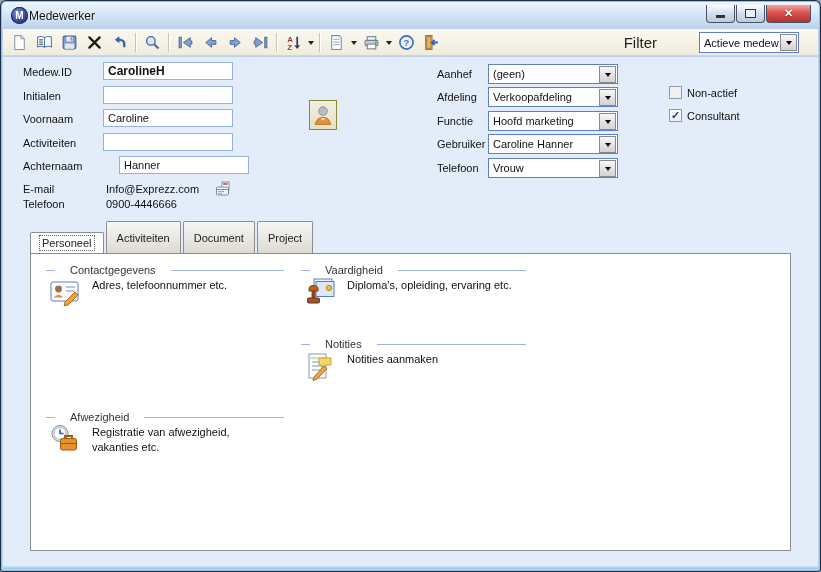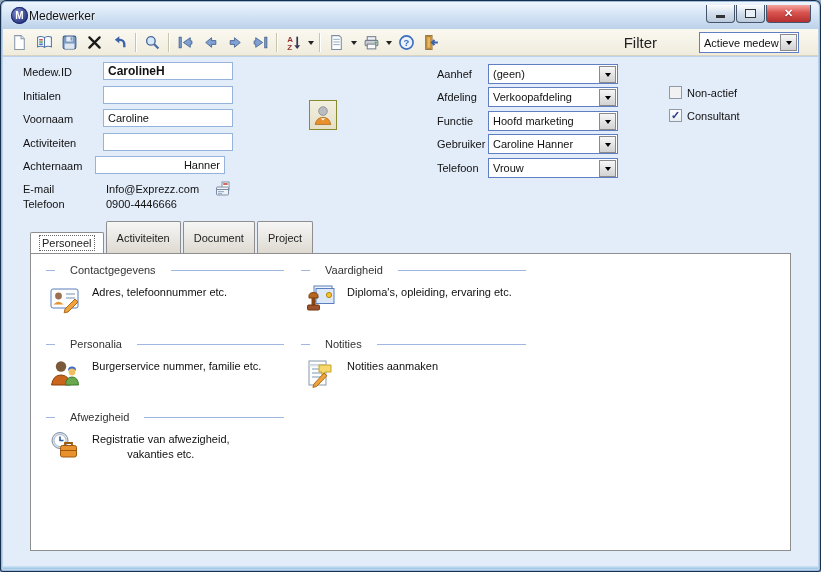--- a/index.html
+++ b/index.html
@@ -63,21 +63,21 @@
   .tab .tlabel{font-size:11px;color:#222;padding:1px 2px;}
   .tab.active{height:21px;background:#fff;position:relative;z-index:2;}
   .tab.active .tlabel{border:1px dotted #666;text-align:center;}
   .tabpanel{position:absolute;left:0;top:20px;right:0;bottom:0;background:#fff;border:1px solid #8e8e8e;box-sizing:border-box;}
   
   .section{position:absolute;}
   .sec-head{display:flex;align-items:center;gap:12px;}
   .sec-head .dash{width:9px;height:1px;background:#9fb6e0;flex:none;}
   .sec-head .stitle{font-size:11px;color:#333;padding:0 3px;white-space:nowrap;}
   .sec-head .line{flex:1;height:1px;background:#9fb6e0;}
-  .sec-body{display:flex;margin-top:7px;margin-left:3px;text-align:center;}
+  .sec-body{display:flex;margin-top:0;margin-left:3px;}
   .sec-icon{width:32px;height:32px;flex:none;}
   .sec-desc{font-size:11px;color:#111;margin-left:11px;margin-top:2px;white-space:pre-line;line-height:15px;}
   .bottom-band{position:absolute;left:3px;right:3px;bottom:3px;height:3px;background:linear-gradient(#cfe4f6,#9cc6e4);}
 </style>
 </head>
 <body>
 
 <div class="window">
 
   <div class="titlebar">
@@ -217,21 +217,21 @@
 
     <span class="flabel" style="left:20px;top:9px">Medew.ID</span>
     <input class="finput bold" style="left: 100px; top: 5px;" value="CarolineH">
     <span class="flabel" style="left:20px;top:33px">Initialen</span>
     <input class="finput" style="left: 100px; top: 29px;" value="">
     <span class="flabel" style="left:20px;top:56px">Voornaam</span>
     <input class="finput" style="left: 100px; top: 52px;" value="Caroline">
     <span class="flabel" style="left:20px;top:80px">Activiteiten</span>
     <input class="finput" style="left: 100px; top: 76px;" value="">
     <span class="flabel" style="left:20px;top:103px">Achternaam</span>
-    <input class="finput" style="left: 92px; top: 99px; text-align: right;" value="Hanner">
+    <input class="finput" style="left: 116px; top: 99px;" value="Hanner">
 
     <div class="photo-btn">
       <svg viewBox="0 0 28 28" width="22" height="24">
           <circle cx="14" cy="9" r="5.5" fill="#b9bdc1" stroke="#84888c"></circle>
           <path d="M4 26q2-9 10-9t10 9z" fill="#e8912d" stroke="#b06a18"></path>
           <path d="M11 18l3 3 3-3" fill="#f6f2e8"></path>
         </svg>
     </div>
 
     <span class="flabel" style="left:20px;top:126px">E-mail</span>
@@ -332,37 +332,20 @@
                 <rect x="12" y="5.5" width="18" height="15" fill="#dce8f6" stroke="#5b7fbe"></rect>
                 <circle cx="25" cy="12" r="2.6" fill="#f4c430" stroke="#b8860b"></circle>
                 <path d="M5 13a4.5 3.5 0 0 1 9 0v2H5z" fill="#b5651d" stroke="#7a3e0e"></path>
                 <rect x="7.5" y="15" width="4" height="7" fill="#8b4513"></rect>
                 <rect x="3.5" y="22" width="12" height="5" rx="1.2" fill="#a0522d" stroke="#6b3410"></rect>
               </svg>
             <span class="sec-desc">Diploma's, opleiding, ervaring etc.</span>
           </div>
         </div>
 
-        <div class="section" style="left:15px;top:84px;width:238px">
-          <div class="sec-head">
-              <span class="dash"></span>
-              <span class="stitle">Personalia</span>
-              <span class="line"></span>
-            </div>
-          <div class="sec-body">
-            <svg class="sec-icon" viewBox="0 0 32 32">
-                <circle cx="12" cy="9.5" r="5.2" fill="#7a5a3a"></circle>
-                <path d="M2.5 28q1.5-10 9.5-10t9.5 10z" fill="#c9651d" stroke="#8a430e"></path>
-                <path d="M19 13.5a4 4 0 0 1 8 0" fill="#4169c9"></path>
-                <circle cx="23" cy="15" r="3.4" fill="#f0c060"></circle>
-                <path d="M16.5 28q.5-8 6.5-8t6.5 8z" fill="#6aa84f" stroke="#3e7a2a"></path>
-              </svg>
-            <span class="sec-desc">Burgerservice nummer, familie etc.</span>
-          </div>
-        </div>
 
         <div class="section" style="left:15px;top:157px;width:238px">
           <div class="sec-head">
               <span class="dash"></span>
               <span class="stitle">Afwezigheid</span>
               <span class="line"></span>
             </div>
           <div class="sec-body">
             <svg class="sec-icon" viewBox="0 0 32 32">
                 <circle cx="11" cy="10.5" r="8" fill="#dfe6ee" stroke="#7d8ea4"></circle>

